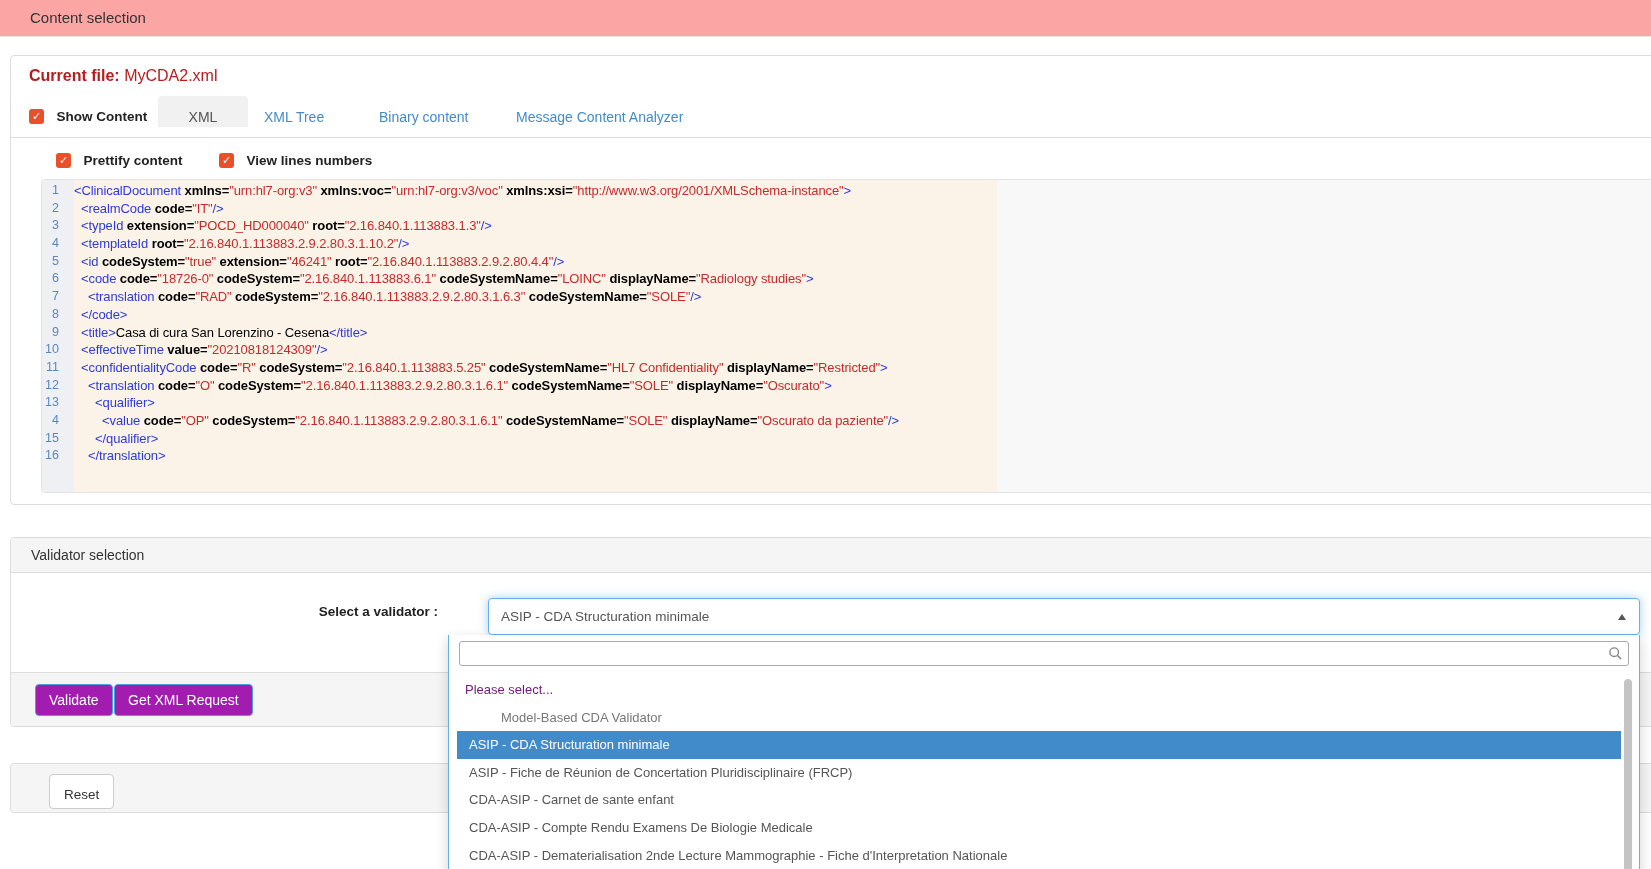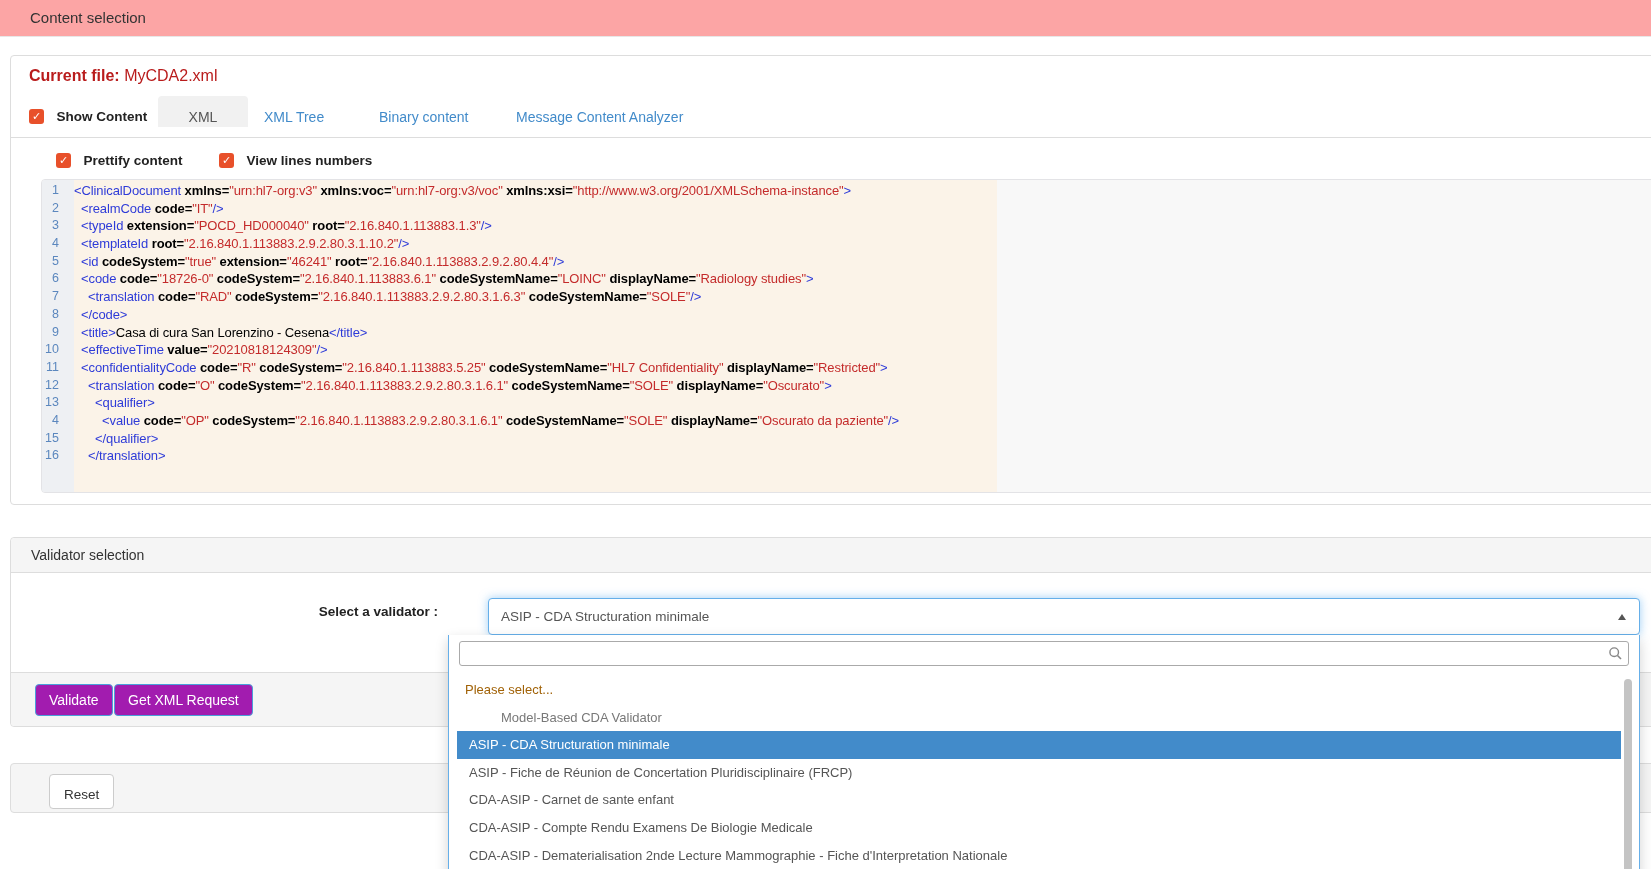--- a/index.html
+++ b/index.html
@@ -84,21 +84,21 @@
     border-bottom:6px solid #555; }
   .drop-panel { position:absolute; left:0; top:37px; width:100%; height:400px; background:#fff;
     border:1px solid #66afe9; border-top:none; box-shadow:0 5px 12px rgba(0,0,0,.18); }
   .search-wrap { position:relative; margin:6px 10px 0 10px; height:25px;
     border:1px solid #aaa; border-radius:3px; background:#fff; }
   .search-input { position:absolute; left:6px; top:1px; right:26px; height:21px;
     border:none; outline:none; font-size:13px; font-family:inherit; background:transparent; }
   .search-icon { position:absolute; right:5px; top:4px; }
   .results { position:absolute; left:8px; right:18px; top:41px; bottom:0; overflow:hidden; }
   .dd-item { height:27.6px; line-height:27.6px; font-size:13px; white-space:nowrap; overflow:hidden; }
-  .dd-placeholder { color:#a16207; padding-left:8px; }
+  .dd-placeholder { color:#701a75; padding-left:8px; }
   .dd-group { color:#787878; font-weight:normal; padding-left:8px;margin-left:36px; }
   .dd-option { color:#555; padding-left:12px; cursor:pointer; }
   .dd-selected { background:#428bca; color:#fff; }
   .dd-scrollbar { position:absolute; right:7px; top:44px; bottom:3px; width:8px;
     background:#c4c4c4; border-radius:4px; }
 </style>
 </head>
 <body>
 
 <div class="top-bar">

